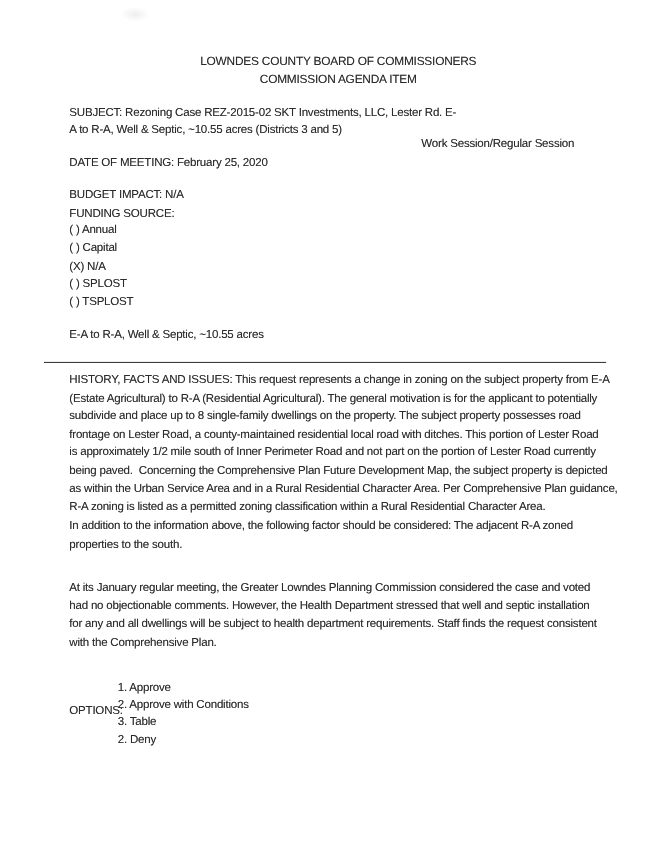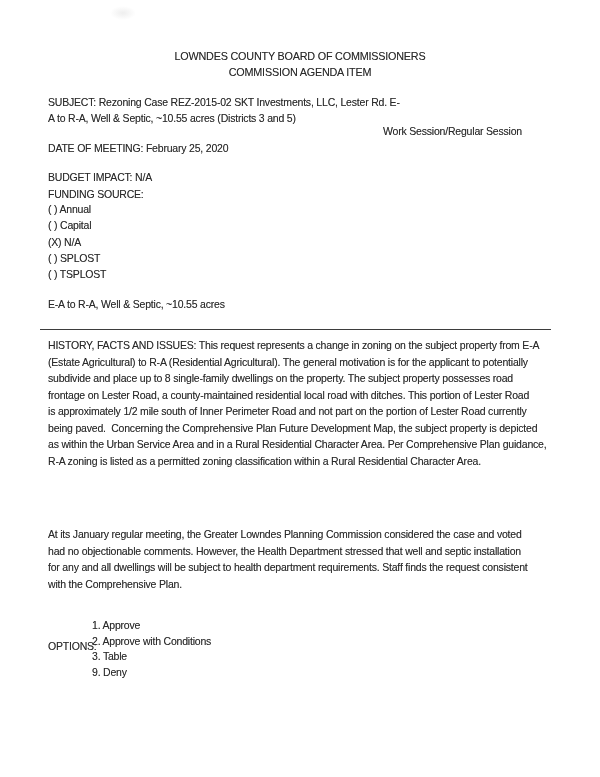--- a/index.html
+++ b/index.html
@@ -10,21 +10,21 @@
     margin: 0 auto;
     background: #ffffff;
     font-family: "Liberation Sans", "DejaVu Sans", sans-serif;
     color: #2b2b2b;
     font-size: 10.5px;
     letter-spacing: -0.2px;
     overflow: hidden;
     text-shadow: 0 0 0.5px rgba(45,45,45,0.45);
   }
   .abs { position: absolute; }
-  .line, .t { white-space: pre; }
+  .line, .t { white-space: pre; padding-left: 15px; }
   .hdr {
     position: absolute;
     left: 0; right: 0;
     top: 49px;
     text-align: center;
     line-height: 15.5px;
     font-size: 10.8px;
   }
   .subject   { left: 48px; top: 94px;  line-height: 16px; }
   .session   { right: 78px; top: 125px; }
@@ -95,31 +95,35 @@
     <div class="line">HISTORY, FACTS AND ISSUES: This request represents a change in zoning on the subject property from E-A</div>
     <div class="line">(Estate Agricultural) to R-A (Residential Agricultural). The general motivation is for the applicant to potentially</div>
     <div class="line">subdivide and place up to 8 single-family dwellings on the property. The subject property possesses road</div>
     <div class="line">frontage on Lester Road, a county-maintained residential local road with ditches. This portion of Lester Road</div>
     <div class="line">is approximately 1/2 mile south of Inner Perimeter Road and not part on the portion of Lester Road currently</div>
     <div class="line">being paved.  Concerning the Comprehensive Plan Future Development Map, the subject property is depicted</div>
     <div class="line">as within the Urban Service Area and in a Rural Residential Character Area. Per Comprehensive Plan guidance,</div>
     <div class="line">R-A zoning is listed as a permitted zoning classification within a Rural Residential Character Area.</div>
   </div>
 
+  <div class="abs consideration">
+    <div class="line">In addition to the information above, the following factor should be considered: The adjacent R-A zoned</div>
+    <div class="line">properties to the south.</div>
+  </div>
 
   <div class="abs commission">
     <div class="line">At its January regular meeting, the Greater Lowndes Planning Commission considered the case and voted</div>
     <div class="line">had no objectionable comments. However, the Health Department stressed that well and septic installation</div>
     <div class="line">for any and all dwellings will be subject to health department requirements. Staff finds the request consistent</div>
     <div class="line">with the Comprehensive Plan.</div>
   </div>
 
   <div class="abs optlabel t">OPTIONS:</div>
 
   <div class="abs optlist">
     <div class="line">1. Approve</div>
     <div class="line">2. Approve with Conditions</div>
     <div class="line">3. Table</div>
-    <div class="line">9. Deny</div>
+    <div class="line">2. Deny</div>
   </div>
 
 
 </div>
 
 </body></html>

